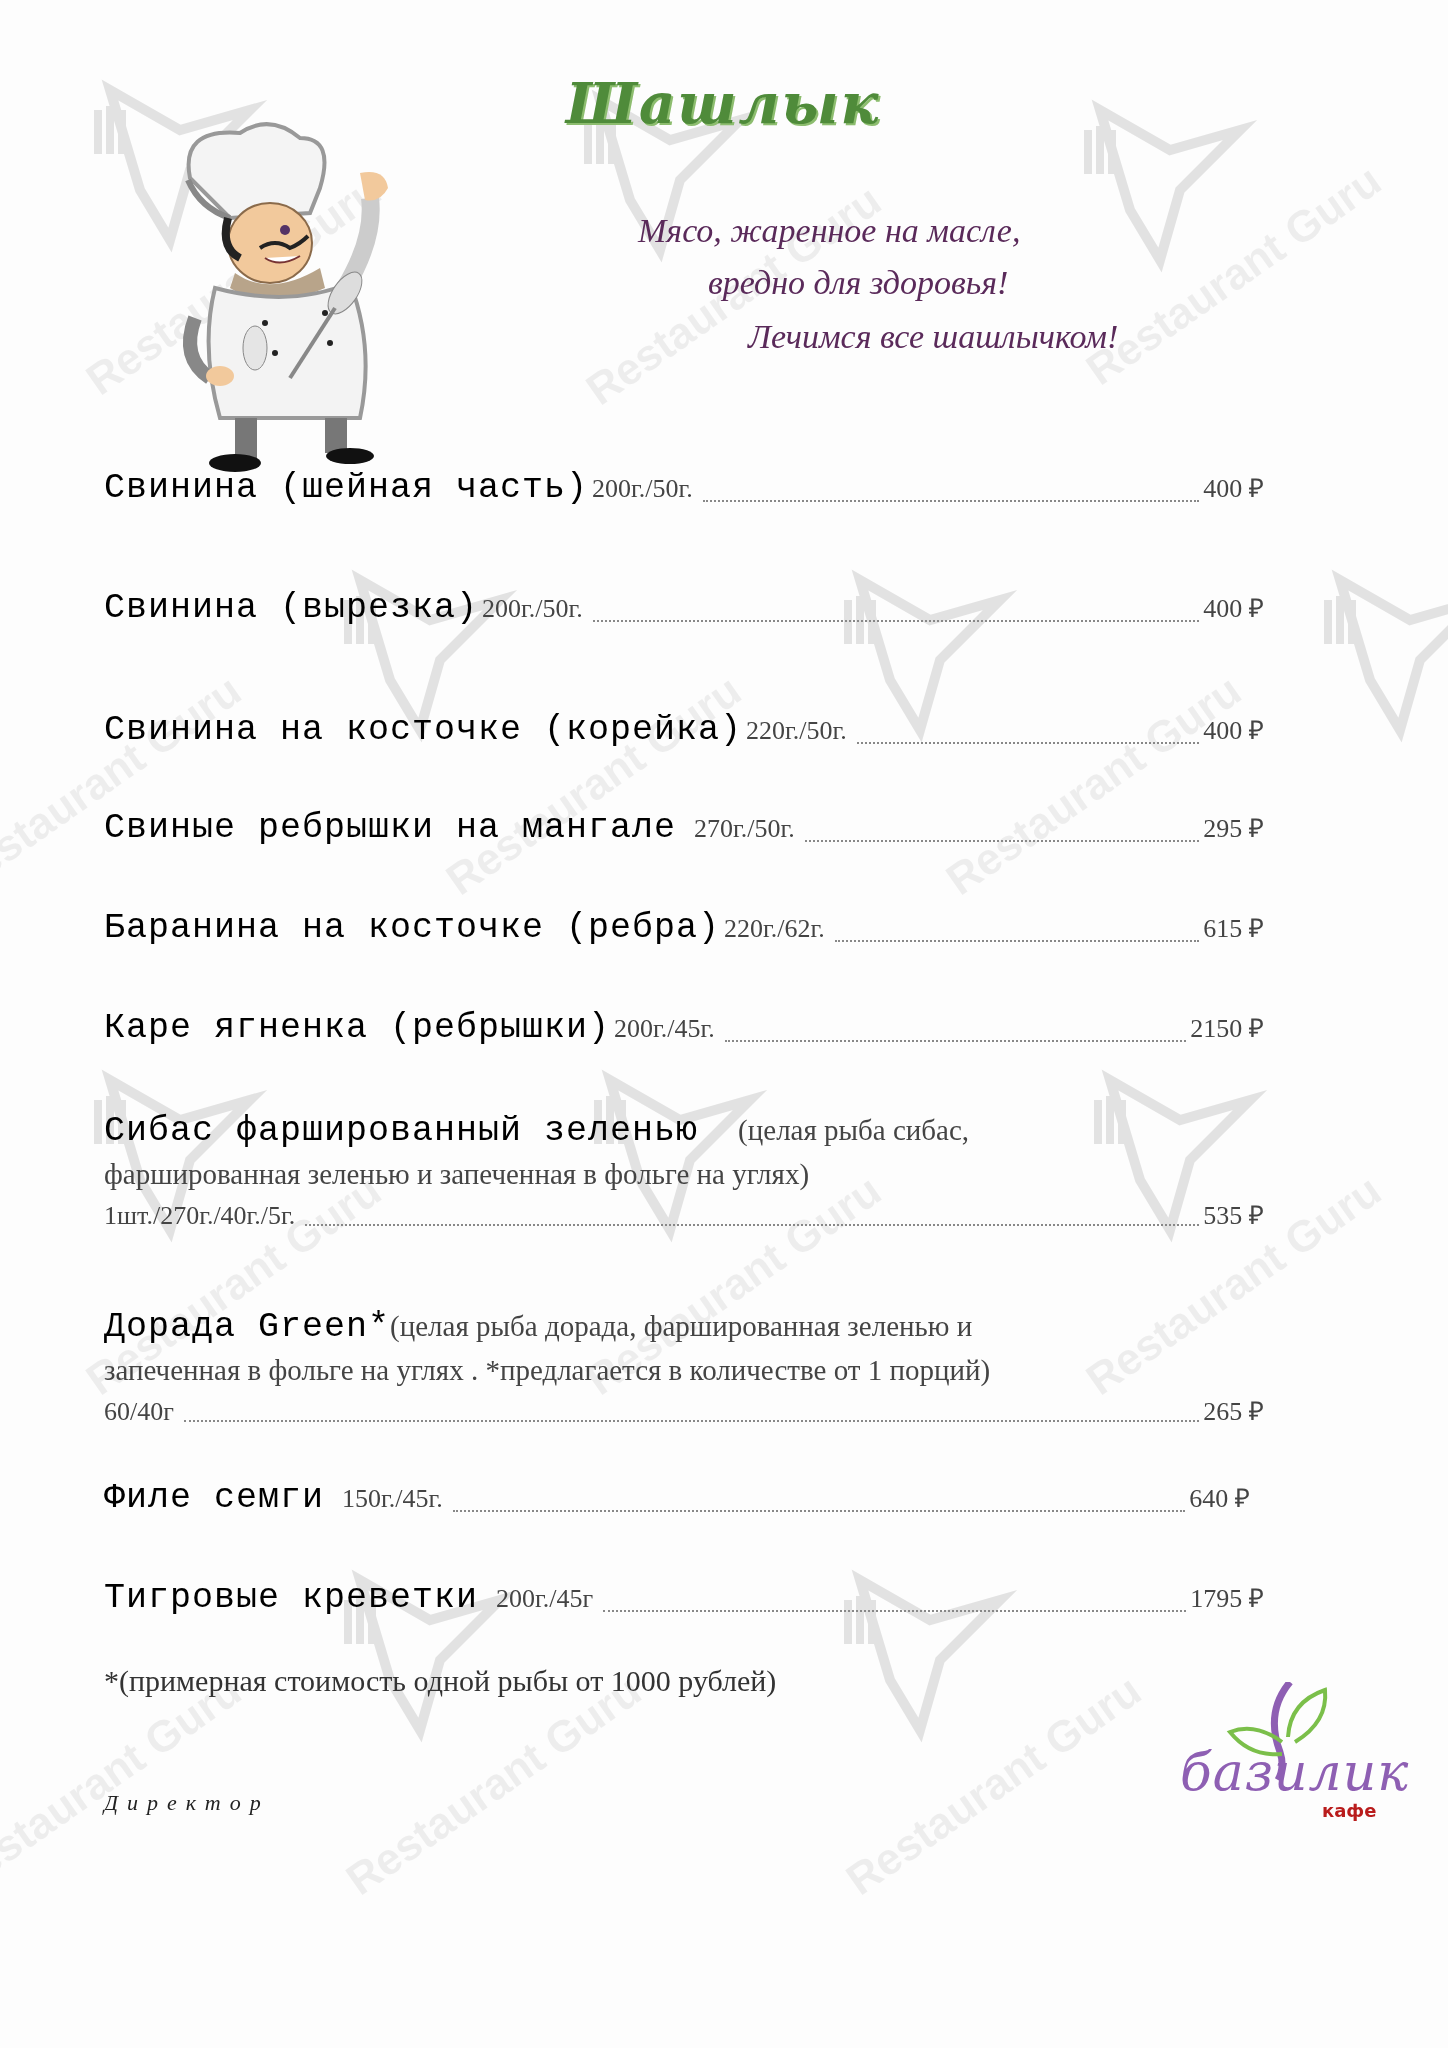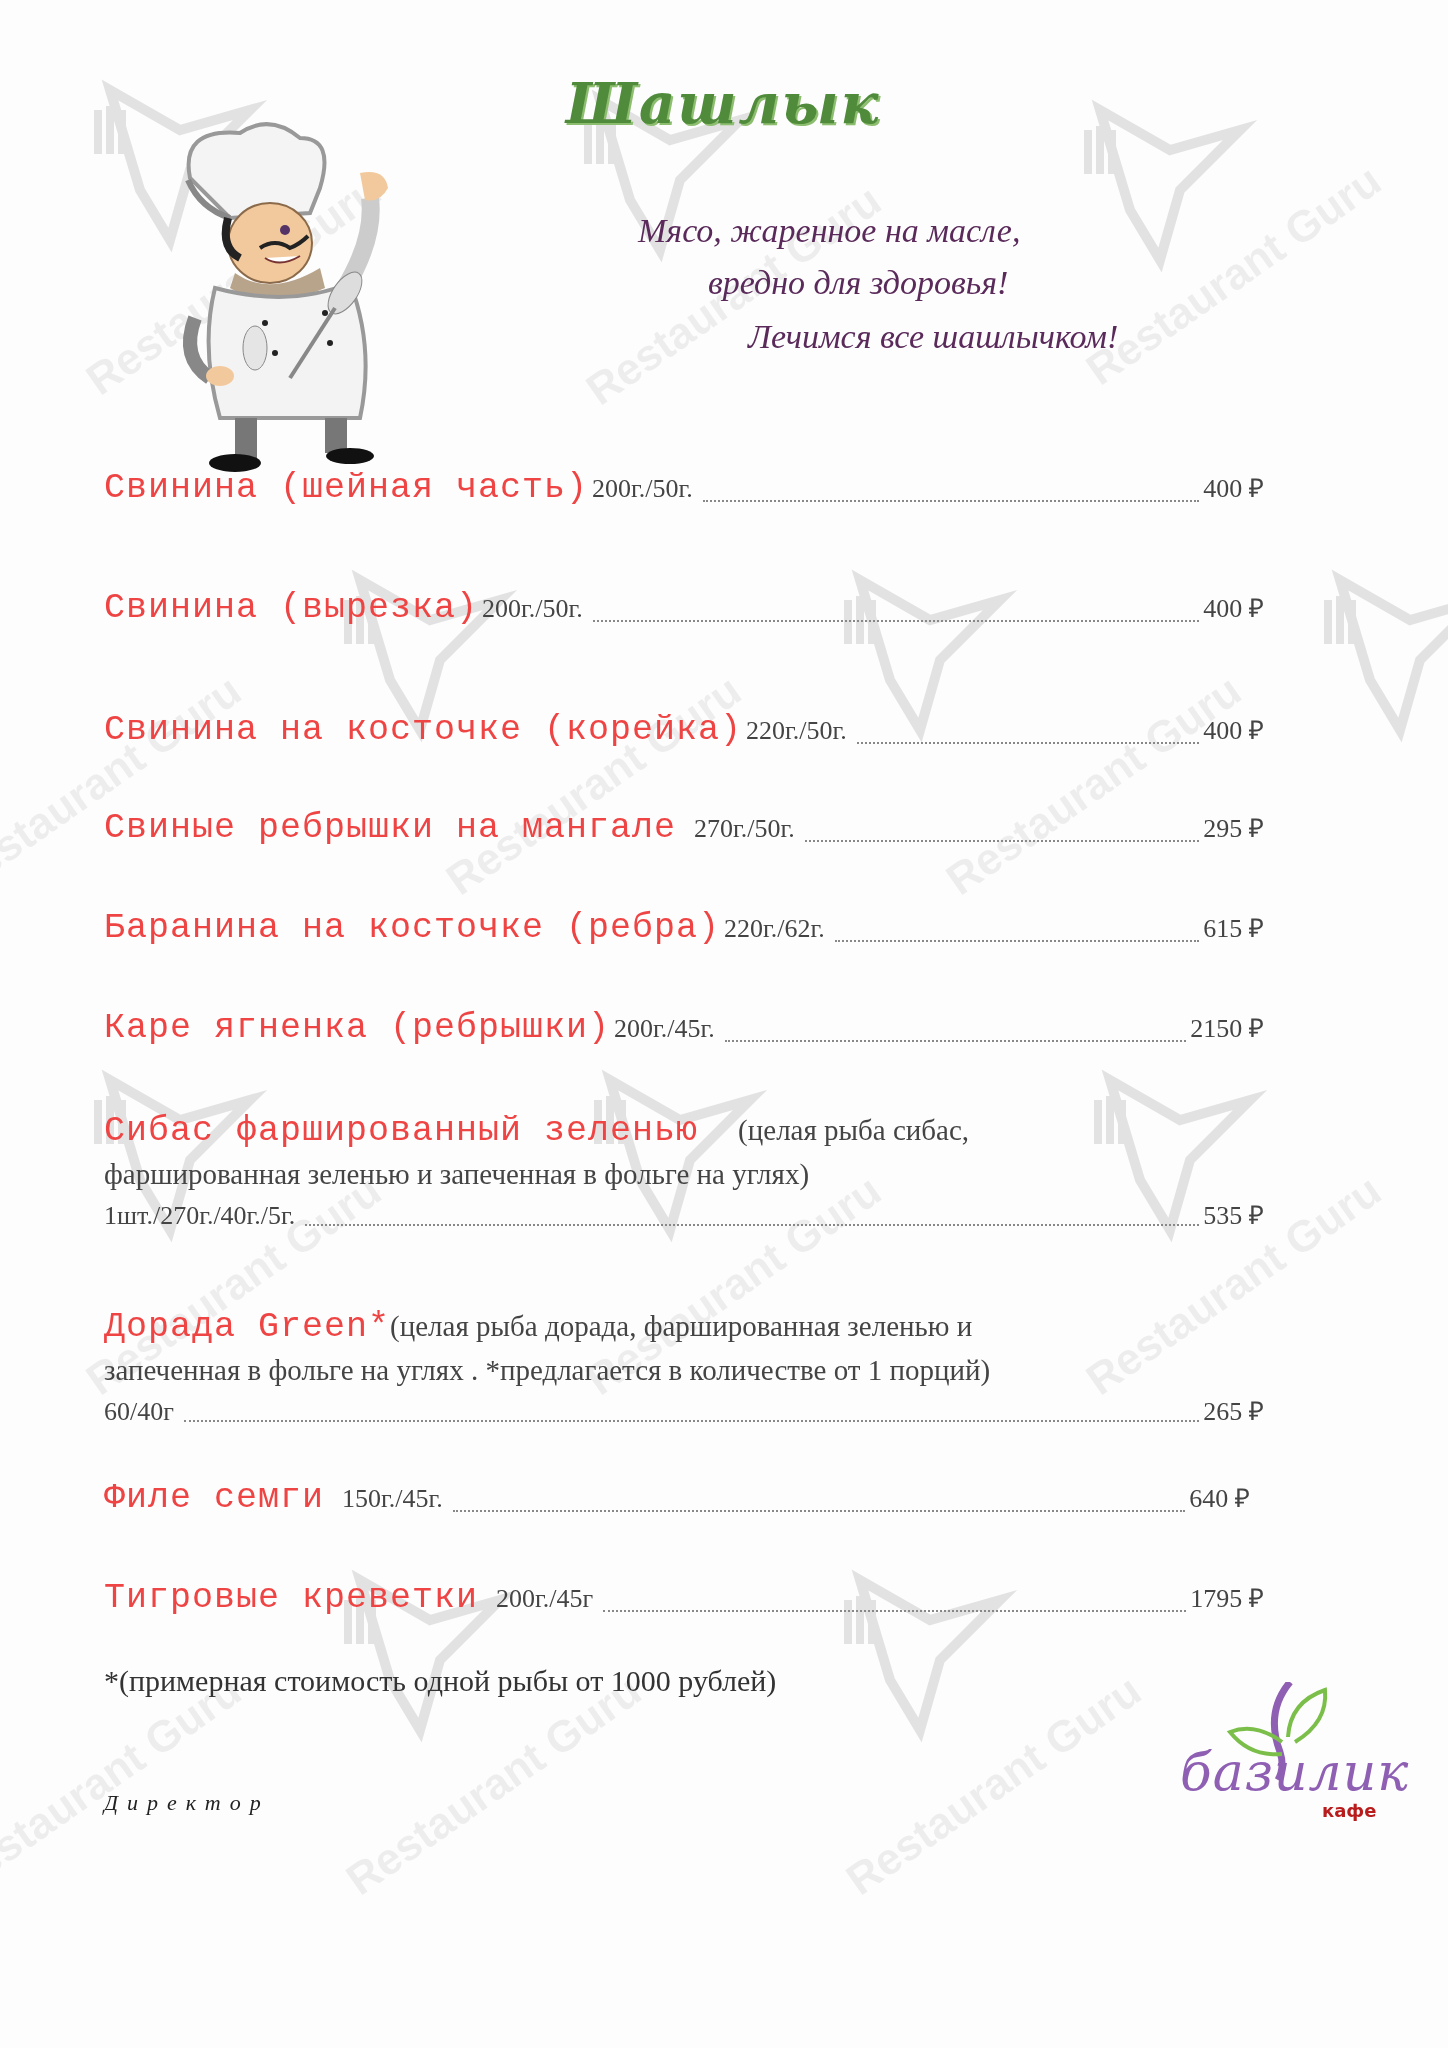--- a/index.html
+++ b/index.html
@@ -21,21 +21,21 @@
     font-size: 56px; color: #4f8b3a; letter-spacing: 2px;
     text-shadow: 2px 2px 0 #8dbd6f;
   }
   .slogan {
     position: absolute; font-family: "Liberation Serif", serif; font-style: italic;
     font-size: 34px; color: #5a2a5a;
   }
   .chef { position: absolute; left: 160px; top: 118px; }
   .item { position: absolute; left: 104px; white-space: nowrap; }
   .name {
-    font-family: "Liberation Mono", monospace; font-size: 35px; color: #ef4444;
+    font-family: "Liberation Mono", monospace; font-size: 35px; color: #000000;
     letter-spacing: 1px;
   }
   .weight, .desc, .price {
     font-family: "Liberation Serif", serif; font-size: 26px; color: #444;
   }
   .row { display: flex; align-items: baseline; }
   .dots {
     flex: 1; border-bottom: 2px dotted #888; margin: 0 4px 6px 10px; height: 0;
     align-self: flex-end;
   }

